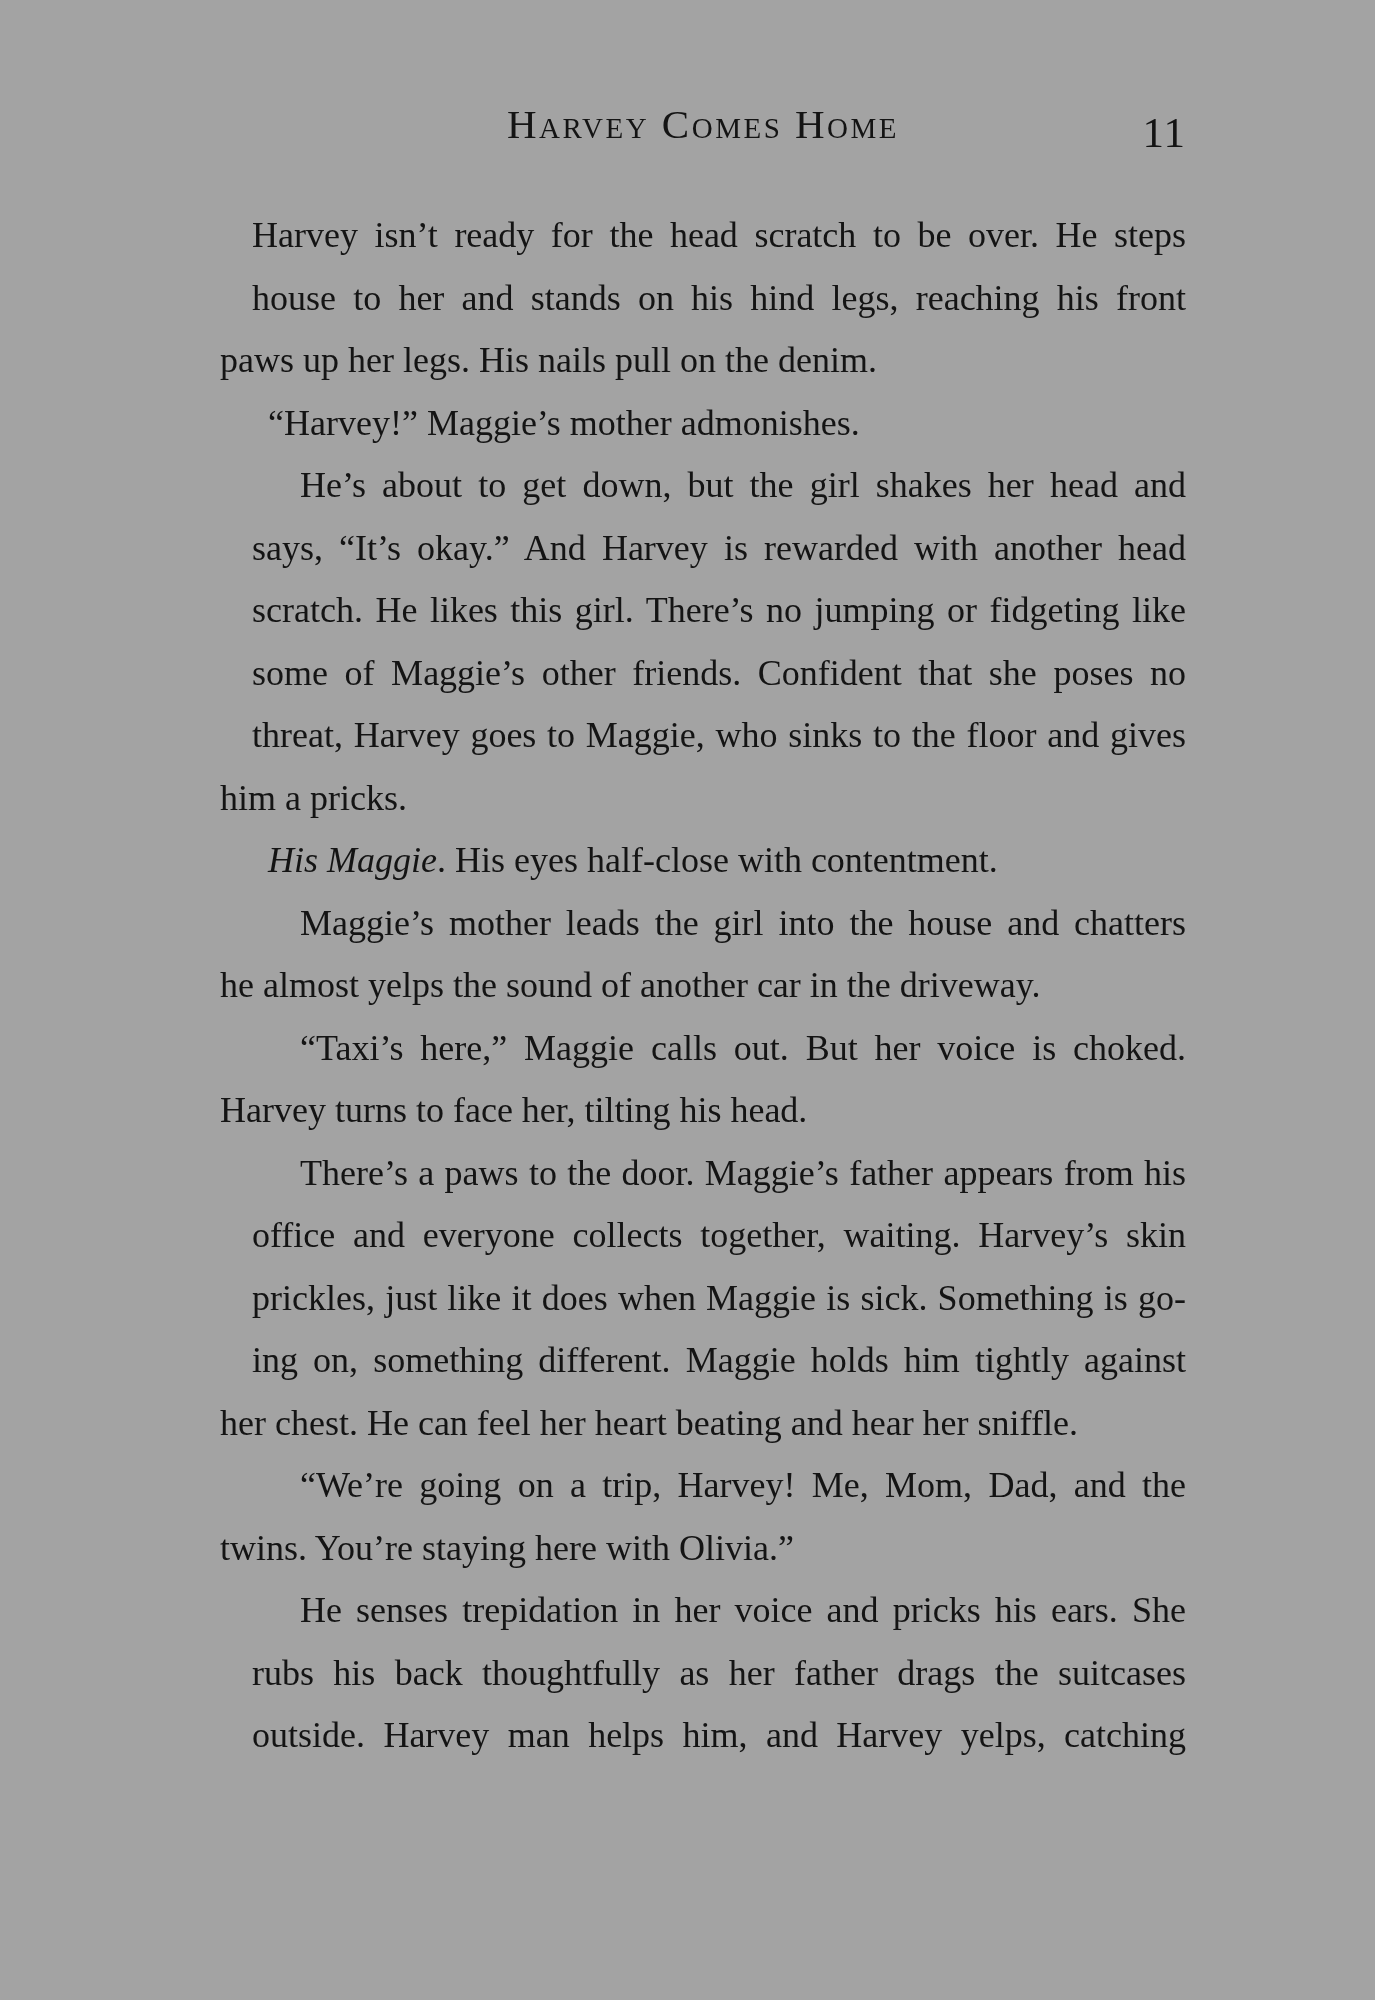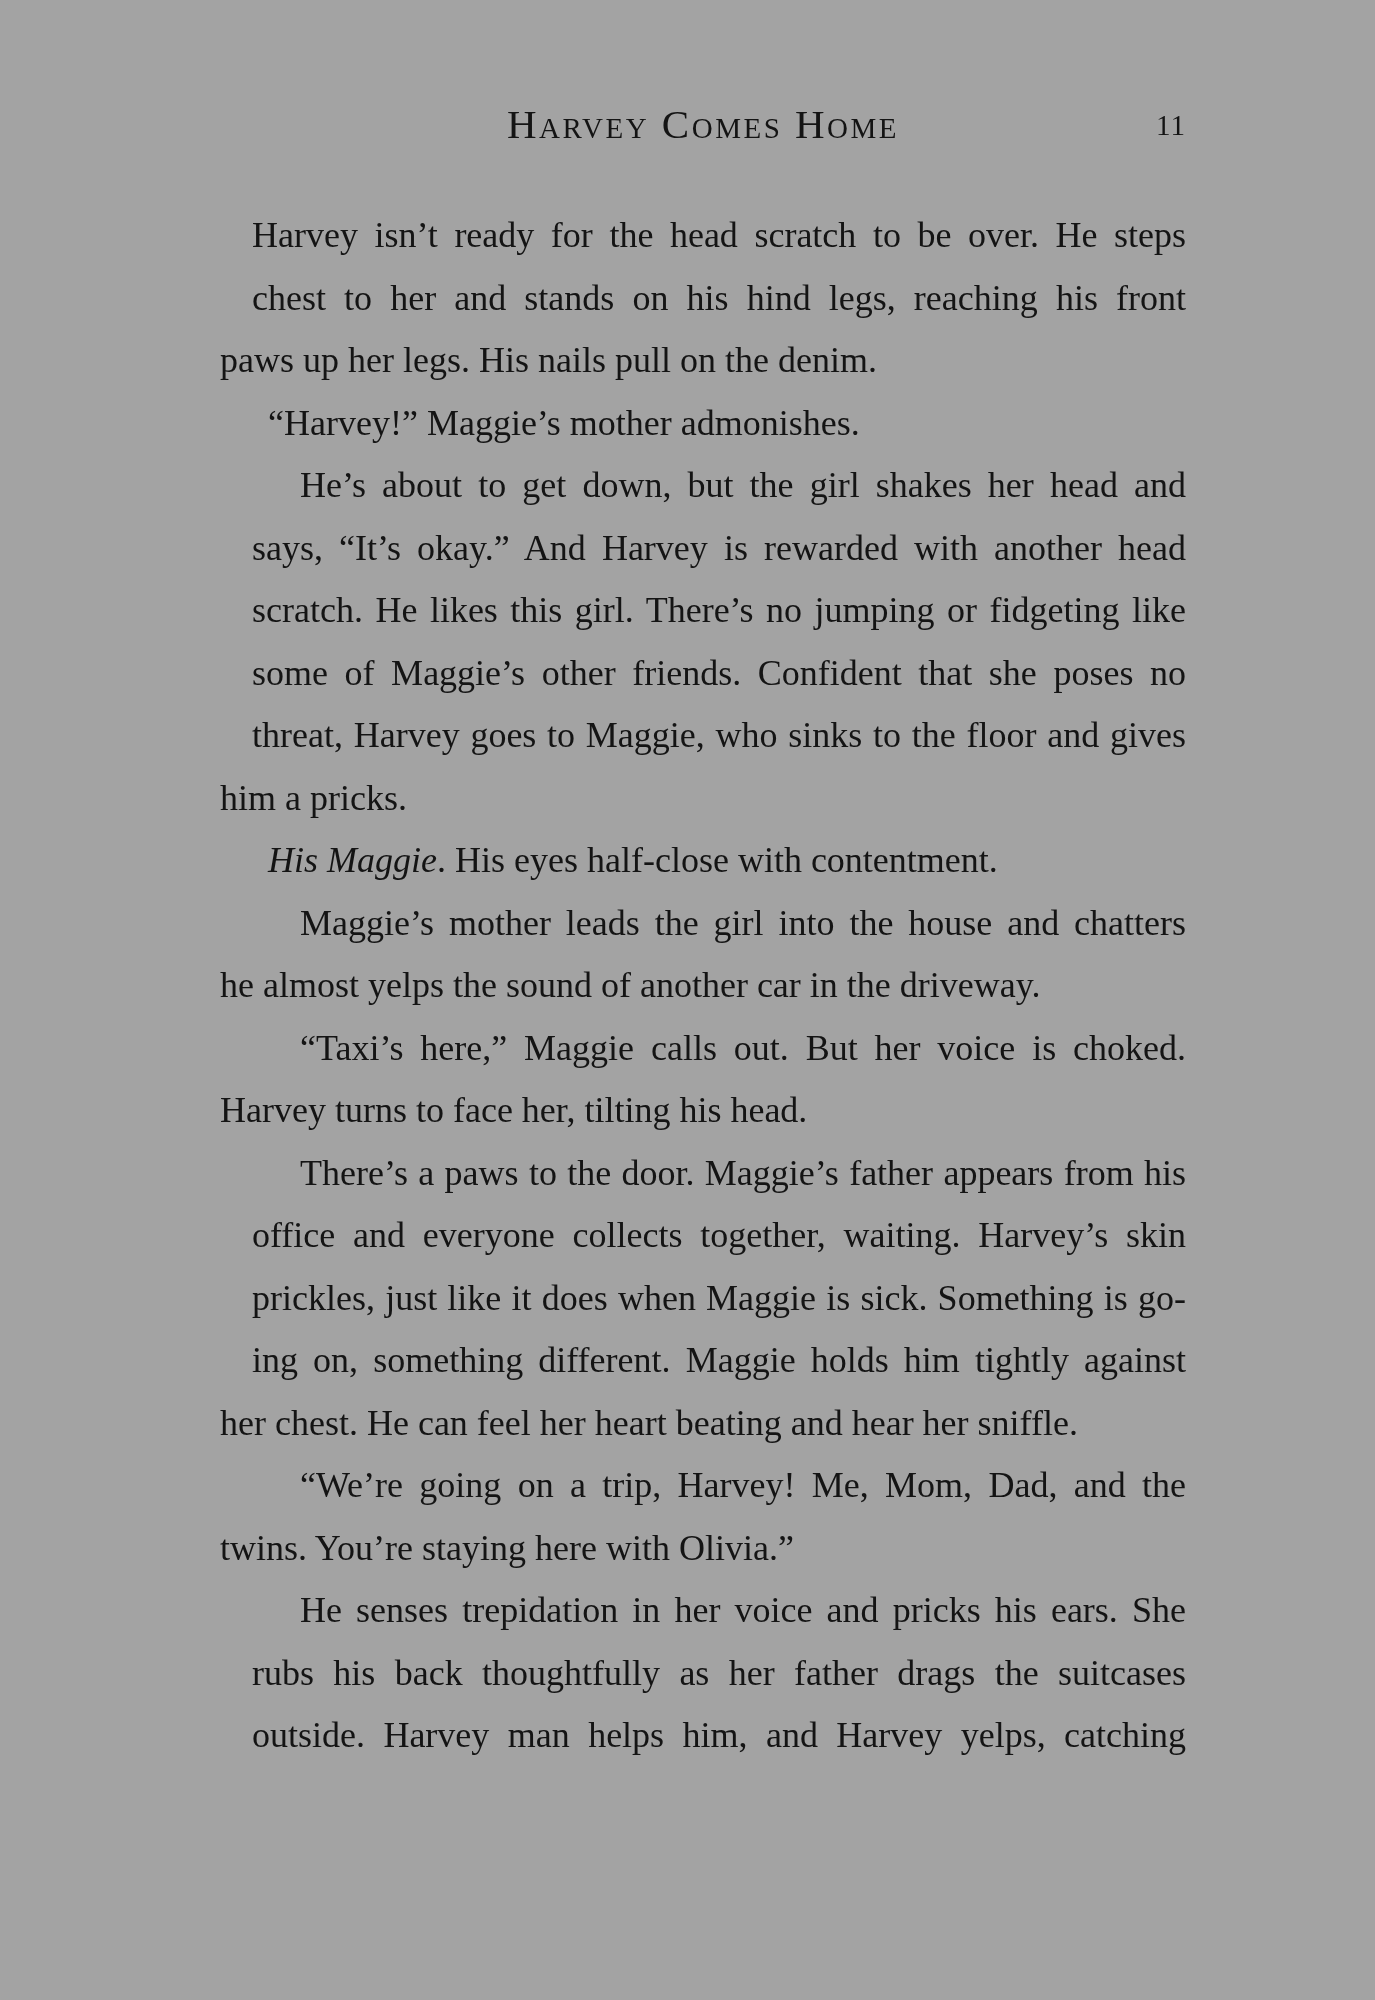--- a/index.html
+++ b/index.html
@@ -28,21 +28,21 @@
     font-size: 41px;
     line-height: 1;
     font-variant: small-caps;
     letter-spacing: 2.5px;
     white-space: nowrap;
   }
   .running-head .pagenum {
     position: absolute;
     right: 0;
     top: 7px;
-    font-size: 29px;
+    font-size: 43px;
     line-height: 1;
     letter-spacing: 1px;
   }
   .body-text {
     position: absolute;
     left: 220px;
     top: 204px;
     width: 966px;
     font-size: 36px;
     line-height: 62.5px;
@@ -66,21 +66,21 @@
 <body>
 
 <div class="page">
   <header class="running-head">
     <span class="title">Harvey Comes Home</span>
     <span class="pagenum">11</span>
   </header>
   <main class="body-text">
       <div class="para">
         <div class="line fill">Harvey isn’t ready for the head scratch to be over. He steps</div>
-        <div class="line fill">chest to her and stands on his hind legs, reaching his front</div>
+        <div class="line fill">house to her and stands on his hind legs, reaching his front</div>
         <div class="line">paws up her legs. His nails pull on the denim.</div>
       </div>
       <div class="para">
         <div class="line indent">“Harvey!” Maggie’s mother admonishes.</div>
       </div>
       <div class="para">
         <div class="line indent fill">He’s about to get down, but the girl shakes her head and</div>
         <div class="line fill">says, “It’s okay.” And Harvey is rewarded with another head</div>
         <div class="line fill">scratch. He likes this girl. There’s no jumping or fidgeting like</div>
         <div class="line fill">some of Maggie’s other friends. Confident that she poses no</div>

